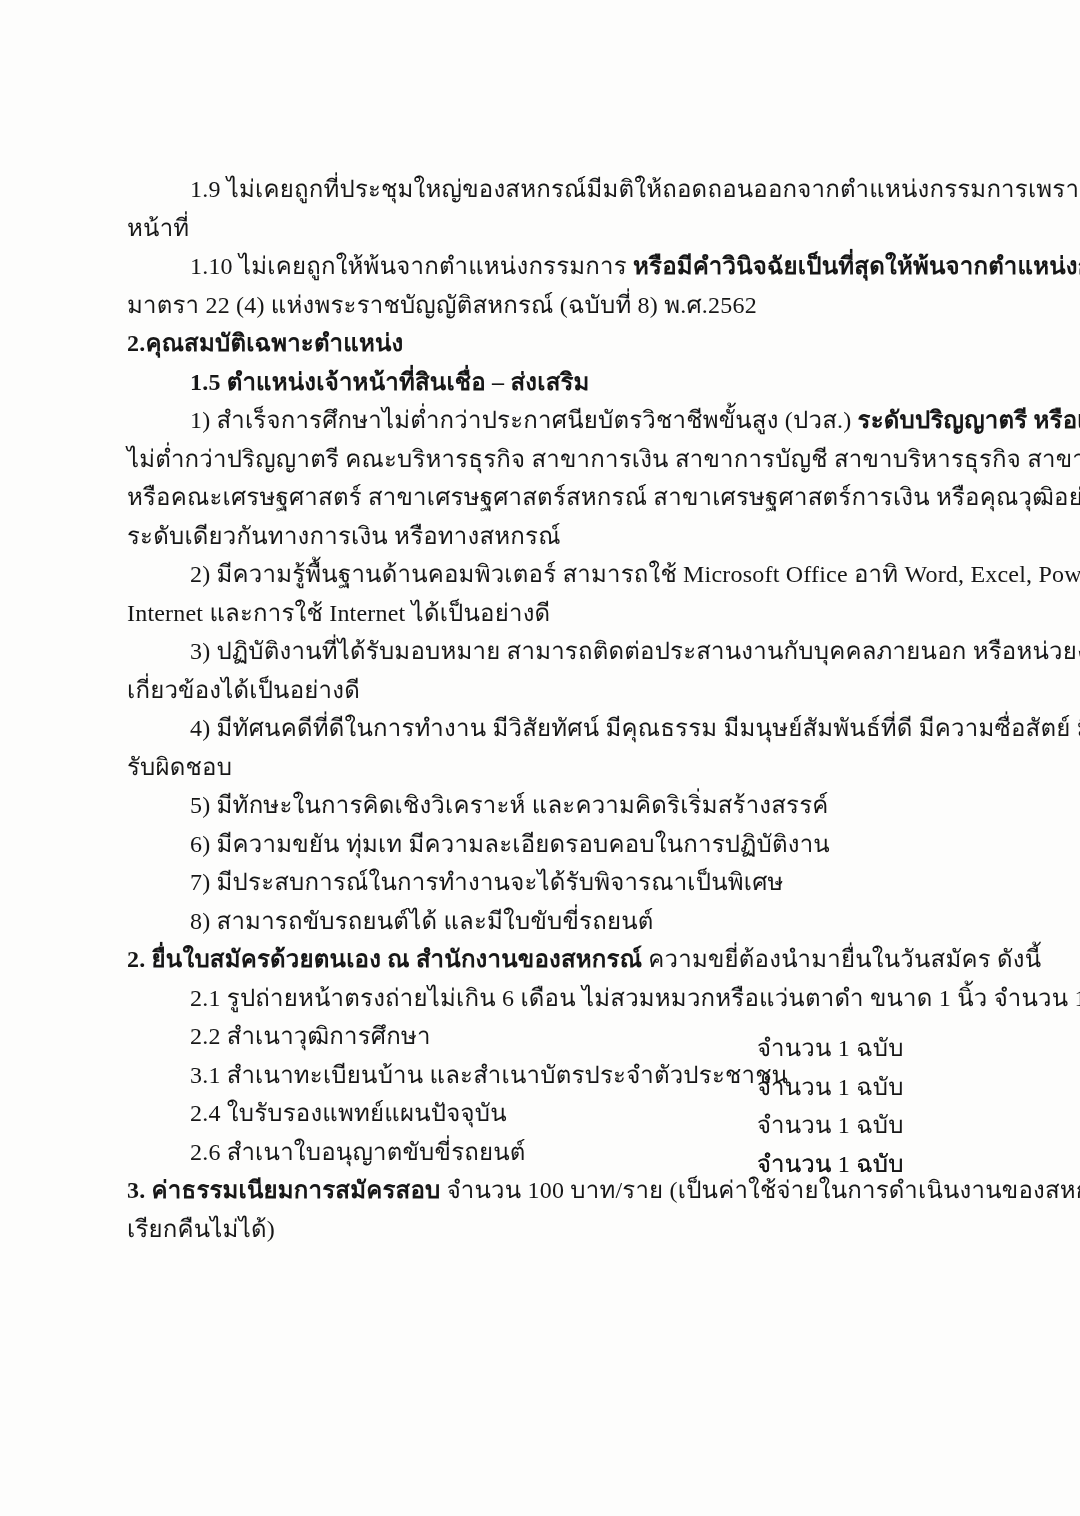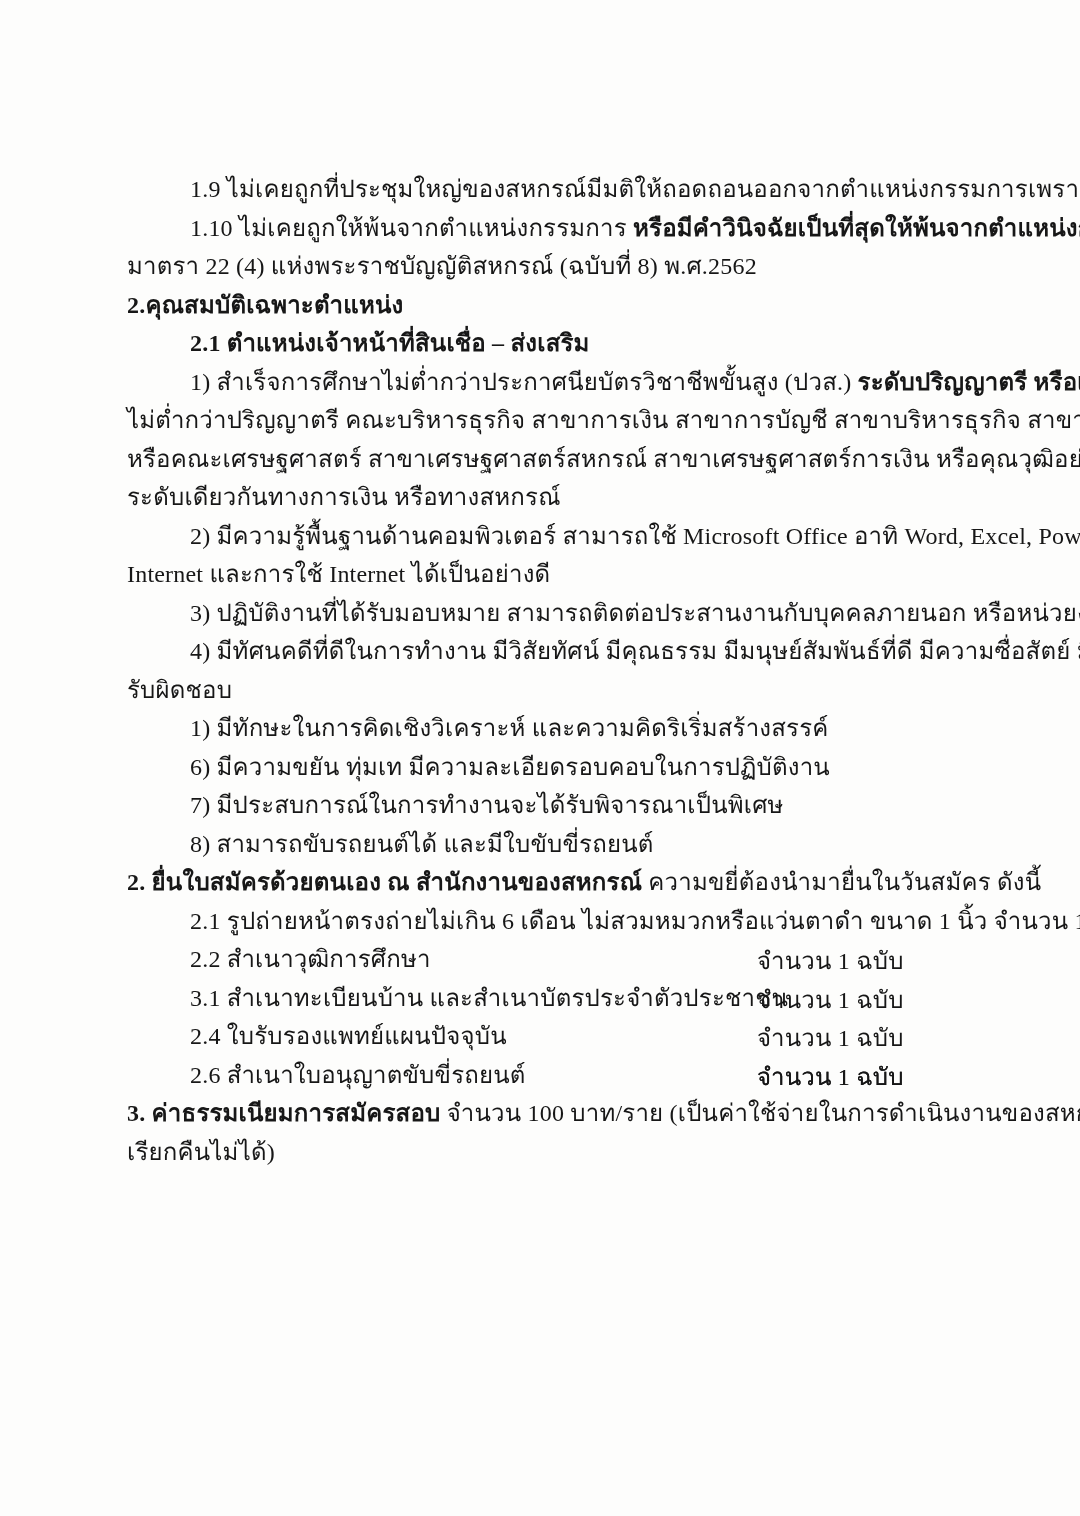--- a/index.html
+++ b/index.html
@@ -27,51 +27,53 @@
     font-size: 24px;
     line-height: 38.5px;
     white-space: nowrap;
     letter-spacing: 0.2px;
   }
   .ind { padding-left: 63px; }
   .b { font-weight: bold; }
   .qty {
     position: absolute;
     left: 630px;
-    top: 2px;
+    top: 12px;
   }
 </style>
 </head>
 <body>
 
 <div class="page">
   <div class="content">
 
     <div class="ln ind">1.9 ไม่เคยถูกที่ประชุมใหญ่ของสหกรณ์มีมติให้ถอดถอนออกจากตำแหน่งกรรมการเพราะเหตุทุจริตต่อ</div>
+    <div class="ln">หน้าที่</div>
 
     <div class="ln ind"><span>1.10 ไม่เคยถูกให้พ้นจากตำแหน่งกรรมการ </span><span class="b">หรือมีคำวินิจฉัยเป็นที่สุดให้พ้นจากตำแหน่งกรรมการตาม</span></div>
     <div class="ln">มาตรา 22 (4) แห่งพระราชบัญญัติสหกรณ์ (ฉบับที่ 8) พ.ศ.2562</div>
 
     <div class="ln b">2.คุณสมบัติเฉพาะตำแหน่ง</div>
-    <div class="ln ind b">2.1 ตำแหน่งเจ้าหน้าที่สินเชื่อ – ส่งเสริม</div>
+    <div class="ln ind b">1.5 ตำแหน่งเจ้าหน้าที่สินเชื่อ – ส่งเสริม</div>
 
     <div class="ln ind"><span>1) สำเร็จการศึกษาไม่ต่ำกว่าประกาศนียบัตรวิชาชีพขั้นสูง (ปวส.) </span><span class="b">ระดับปริญญาตรี หรือเทียบเท่าได้</span></div>
     <div class="ln">ไม่ต่ำกว่าปริญญาตรี คณะบริหารธุรกิจ สาขาการเงิน สาขาการบัญชี สาขาบริหารธุรกิจ สาขาการจัดการทั่วไป</div>
     <div class="ln">หรือคณะเศรษฐศาสตร์ สาขาเศรษฐศาสตร์สหกรณ์ สาขาเศรษฐศาสตร์การเงิน หรือคุณวุฒิอย่างอื่นที่เทียบได้ใน</div>
     <div class="ln">ระดับเดียวกันทางการเงิน หรือทางสหกรณ์</div>
 
     <div class="ln ind">2) มีความรู้พื้นฐานด้านคอมพิวเตอร์ สามารถใช้ Microsoft Office อาทิ Word, Excel, PowerPoint,</div>
     <div class="ln">Internet และการใช้ Internet ได้เป็นอย่างดี</div>
 
     <div class="ln ind">3) ปฏิบัติงานที่ได้รับมอบหมาย สามารถติดต่อประสานงานกับบุคคลภายนอก หรือหน่วยงานที่</div>
+    <div class="ln">เกี่ยวข้องได้เป็นอย่างดี</div>
 
     <div class="ln ind">4) มีทัศนคดีที่ดีในการทำงาน มีวิสัยทัศน์ มีคุณธรรม มีมนุษย์สัมพันธ์ที่ดี มีความซื่อสัตย์ มีความ</div>
     <div class="ln">รับผิดชอบ</div>
 
-    <div class="ln ind">1) มีทักษะในการคิดเชิงวิเคราะห์ และความคิดริเริ่มสร้างสรรค์</div>
+    <div class="ln ind">5) มีทักษะในการคิดเชิงวิเคราะห์ และความคิดริเริ่มสร้างสรรค์</div>
     <div class="ln ind">6) มีความขยัน ทุ่มเท มีความละเอียดรอบคอบในการปฏิบัติงาน</div>
     <div class="ln ind">7) มีประสบการณ์ในการทำงานจะได้รับพิจารณาเป็นพิเศษ</div>
     <div class="ln ind">8) สามารถขับรถยนต์ได้ และมีใบขับขี่รถยนต์</div>
 
     <div class="ln"><span class="b">2. ยื่นใบสมัครด้วยตนเอง ณ สำนักงานของสหกรณ์ </span><span>ความขยี่ต้องนำมายื่นในวันสมัคร ดังนี้</span></div>
 
     <div class="ln ind">2.1 รูปถ่ายหน้าตรงถ่ายไม่เกิน 6 เดือน ไม่สวมหมวกหรือแว่นตาดำ ขนาด 1 นิ้ว จำนวน 1 ใบ</div>
 
     <div class="ln ind">
       <span>2.2 สำเนาวุฒิการศึกษา</span>

